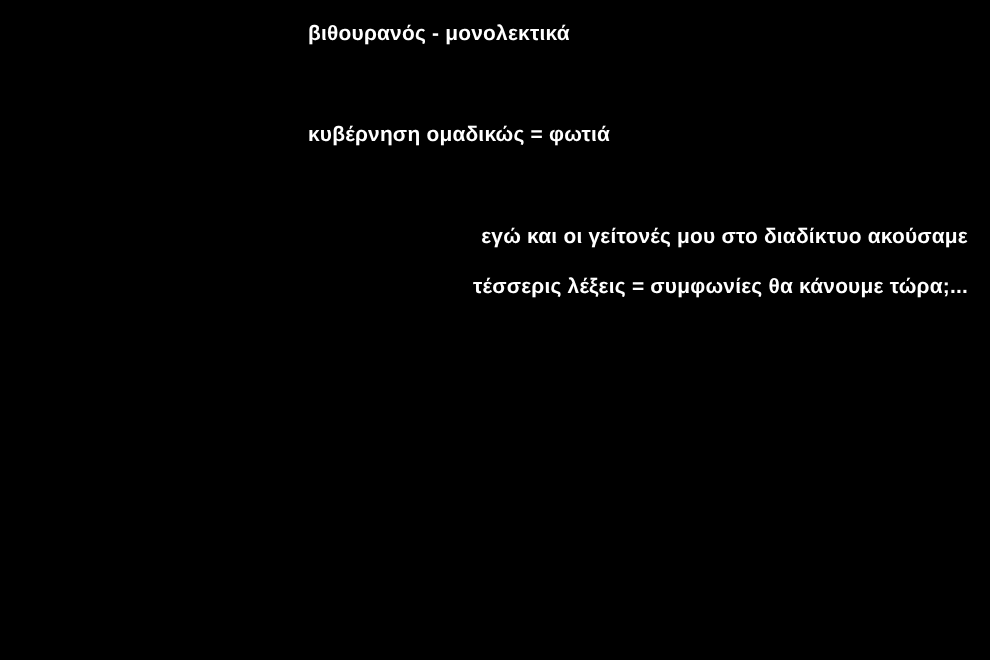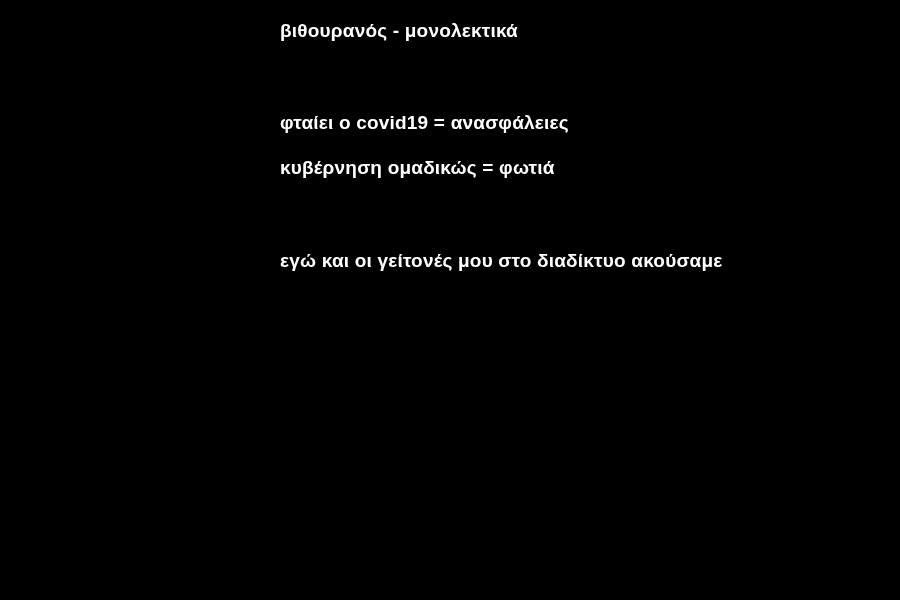--- a/index.html
+++ b/index.html
@@ -32,41 +32,42 @@
     font-weight: bold;
     letter-spacing: 0.2px;
     line-height: 26px;
     margin: 0 0 0 0;
   }
   .block {
     margin-top: 56px;
   }
   .block.second {
     margin-top: 48px;
+    text-align: right;
   }
   .line {
     color: #ffffff;
     font-size: 19px;
     font-weight: bold;
     letter-spacing: 0.2px;
     line-height: 45px;
     white-space: pre;
   }
 </style>
 </head>
 <body>
 
 <div class="page">
   <div class="content">
 
     <div class="title">βιθουρανός - μονολεκτικά</div>
 
     <div class="block">
-      <div class="line">φταίει ο covid19 = ανασφάλειες</div>
       <div class="line">κυβέρνηση ομαδικώς = φωτιά</div>
     </div>
 
     <div class="block second">
       <div class="line">εγώ και οι γείτονές μου στο διαδίκτυο ακούσαμε</div>
+      <div class="line">τέσσερις λέξεις = συμφωνίες θα κάνουμε τώρα;...</div>
     </div>
 
   </div>
 </div>
 
 </body></html>

